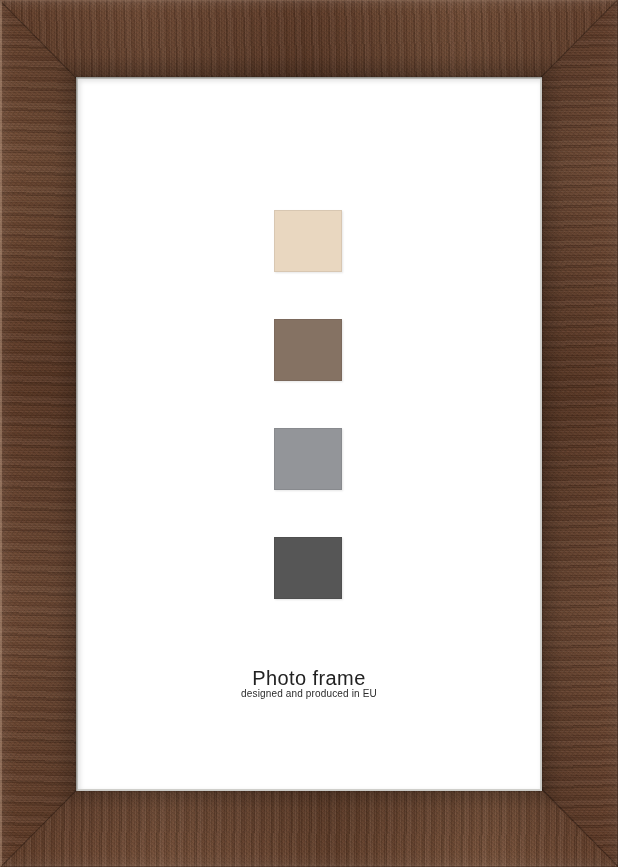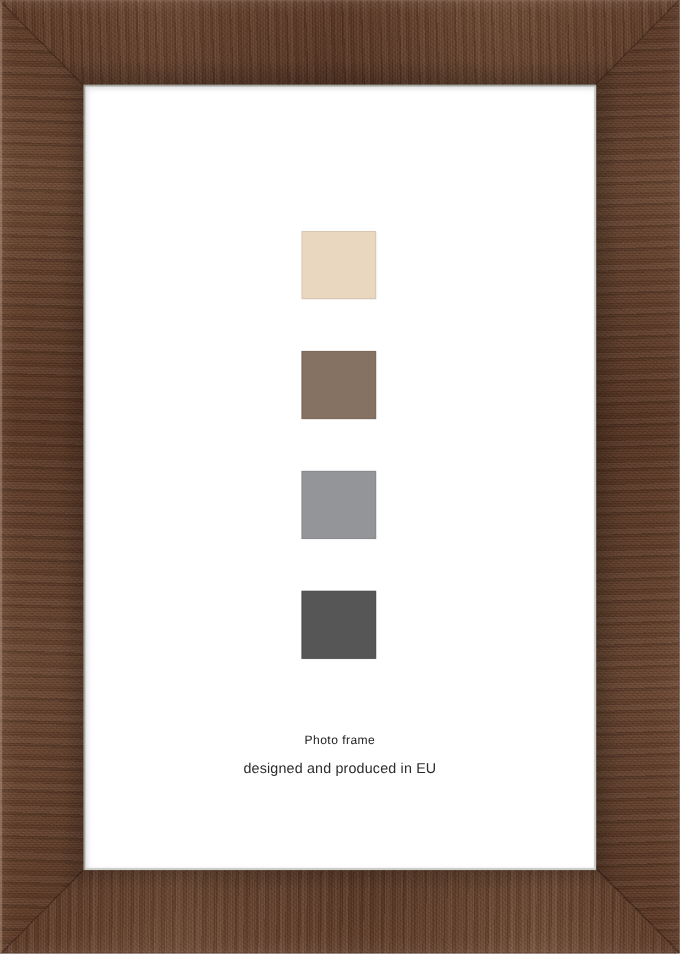--- a/index.html
+++ b/index.html
@@ -248,29 +248,29 @@
 
   
   .caption-block {
     position: absolute;
     left: 0;
     top: 589px;
     width: 462px;
     text-align: center;
   }
   .caption-title {
-    font-size: 11px;
+    font-size: 20px;
     font-weight: 400;
     letter-spacing: 0.4px;
     color: #222222;
     line-height: 1;
   }
   .caption-sub {
-    margin-top: 13px;
-    font-size: 13px;
+    margin-top: 1px;
+    font-size: 10px;
     font-weight: 400;
     letter-spacing: 0.15px;
     color: #2b2b2b;
     line-height: 1;
   }
 </style>
 </head>
 <body>
 
 <div class="frame-stage">

